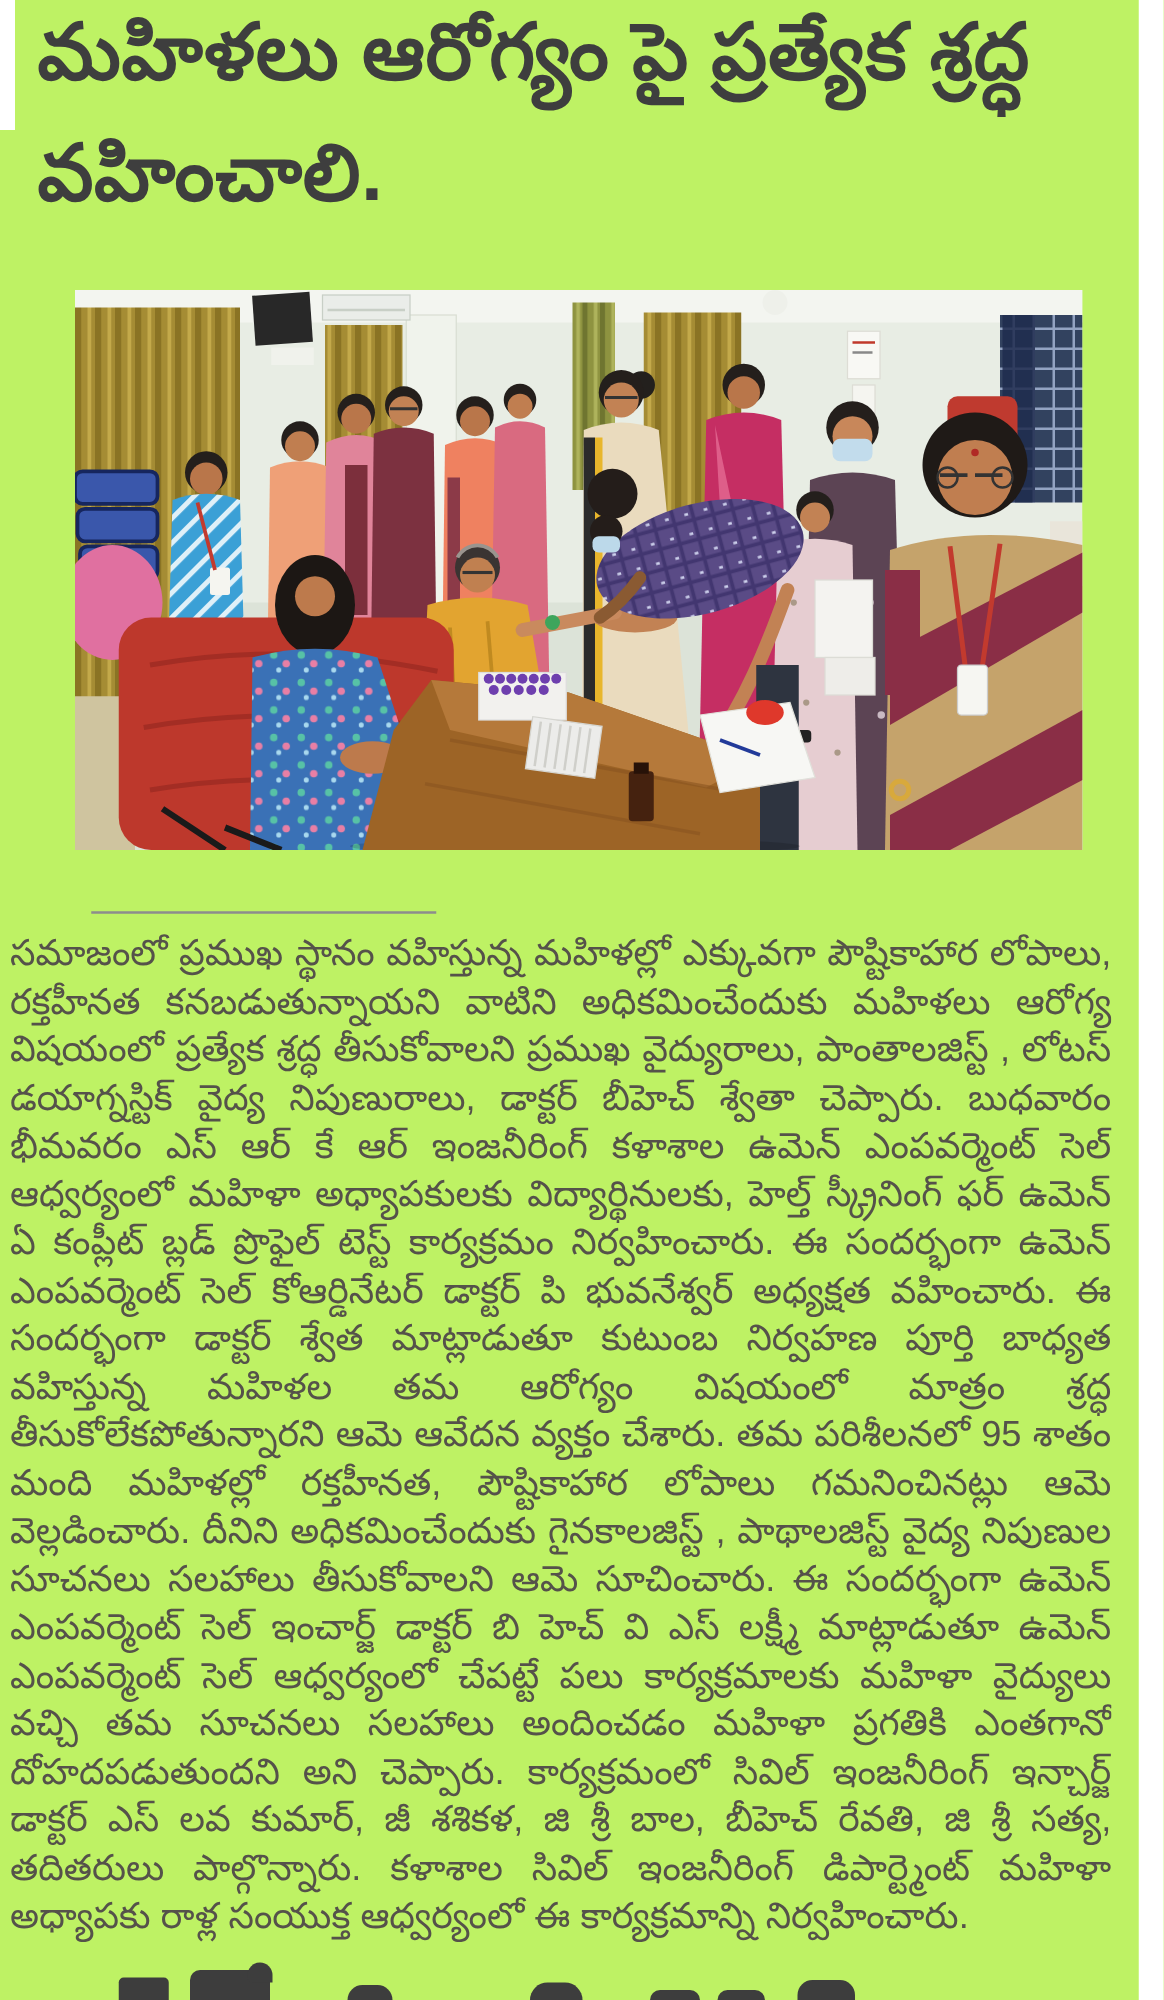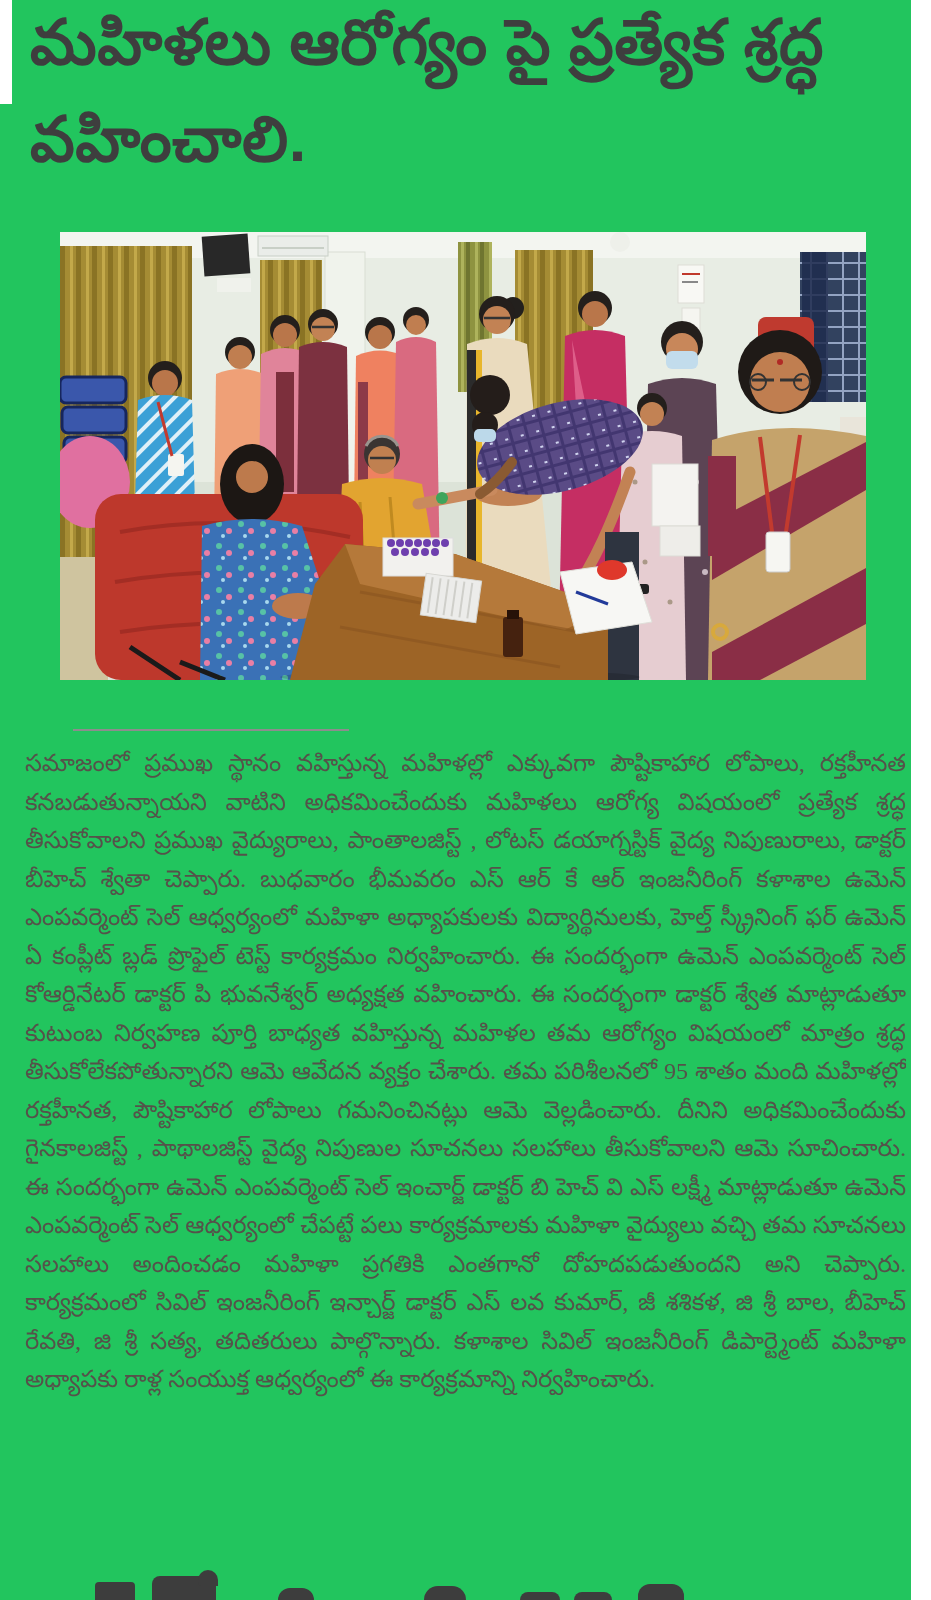--- a/index.html
+++ b/index.html
@@ -1,35 +1,35 @@
 <!DOCTYPE html>
 <html><head>
 <meta charset="utf-8">
 <style>
   html,body{margin:0;padding:0;background:#ffffff;}
   .page{
     position:relative;width:931px;height:1600px;overflow:hidden;
-    background:#22c55e;font-family:"Liberation Sans",sans-serif;
+    background:#bef264;font-family:"Liberation Sans",sans-serif;
   }
   .edge-strip-right{position:absolute;top:0;right:0;width:20px;height:1600px;background:#ffffff;}
   .edge-strip-left{position:absolute;top:0;left:0;width:12px;height:104px;background:#ffffff;}
   .headline{
     position:absolute;left:30px;top:-6px;width:870px;height:220px;overflow:hidden;
     margin:0;font-size:63px;line-height:97px;font-weight:bold;color:#3e3e3e;letter-spacing:0.5px;
   }
   .photo{position:absolute;left:60px;top:232px;width:806px;height:448px;margin:0;}
   .photo svg{display:block;width:100%;height:100%;}
   .byline{
     position:absolute;left:73px;top:682px;width:700px;
     font-size:29px;font-weight:bold;color:#36342d;
   }
   .byline-rule{position:absolute;left:73px;top:729px;width:276px;height:2px;background:#8d8d8d;}
   .body-text{
-    position:absolute;left:25px;top:744px;width:881px;height:822px;overflow:hidden;
-    margin:0;font-size:24px;line-height:38.5px;color:#55524a;text-align:justify;font-family:Liberation Serif, serif;
+    position:absolute;left:8px;top:744px;width:881px;height:822px;overflow:hidden;
+    margin:0;font-size:29px;line-height:38.5px;color:#55524a;text-align:justify;
   }
   
   .next-headline{position:absolute;left:0;top:1568px;width:931px;height:32px;overflow:hidden;}
   .g{position:absolute;background:#3d3d3d;}
   .g1{left:95px;top:14px;width:40px;height:18px;border-radius:4px 4px 0 0;}
   .g2{left:152px;top:8px;width:64px;height:24px;border-radius:8px 8px 0 0;}
   .g2b{left:198px;top:2px;width:20px;height:16px;border-radius:10px 10px 0 4px;}
   .g3{left:278px;top:20px;width:36px;height:12px;border-radius:12px 12px 0 0;}
   .g4{left:424px;top:18px;width:42px;height:14px;border-radius:14px 14px 0 0;}
   .g5{left:520px;top:24px;width:40px;height:8px;border-radius:8px 8px 0 0;}

